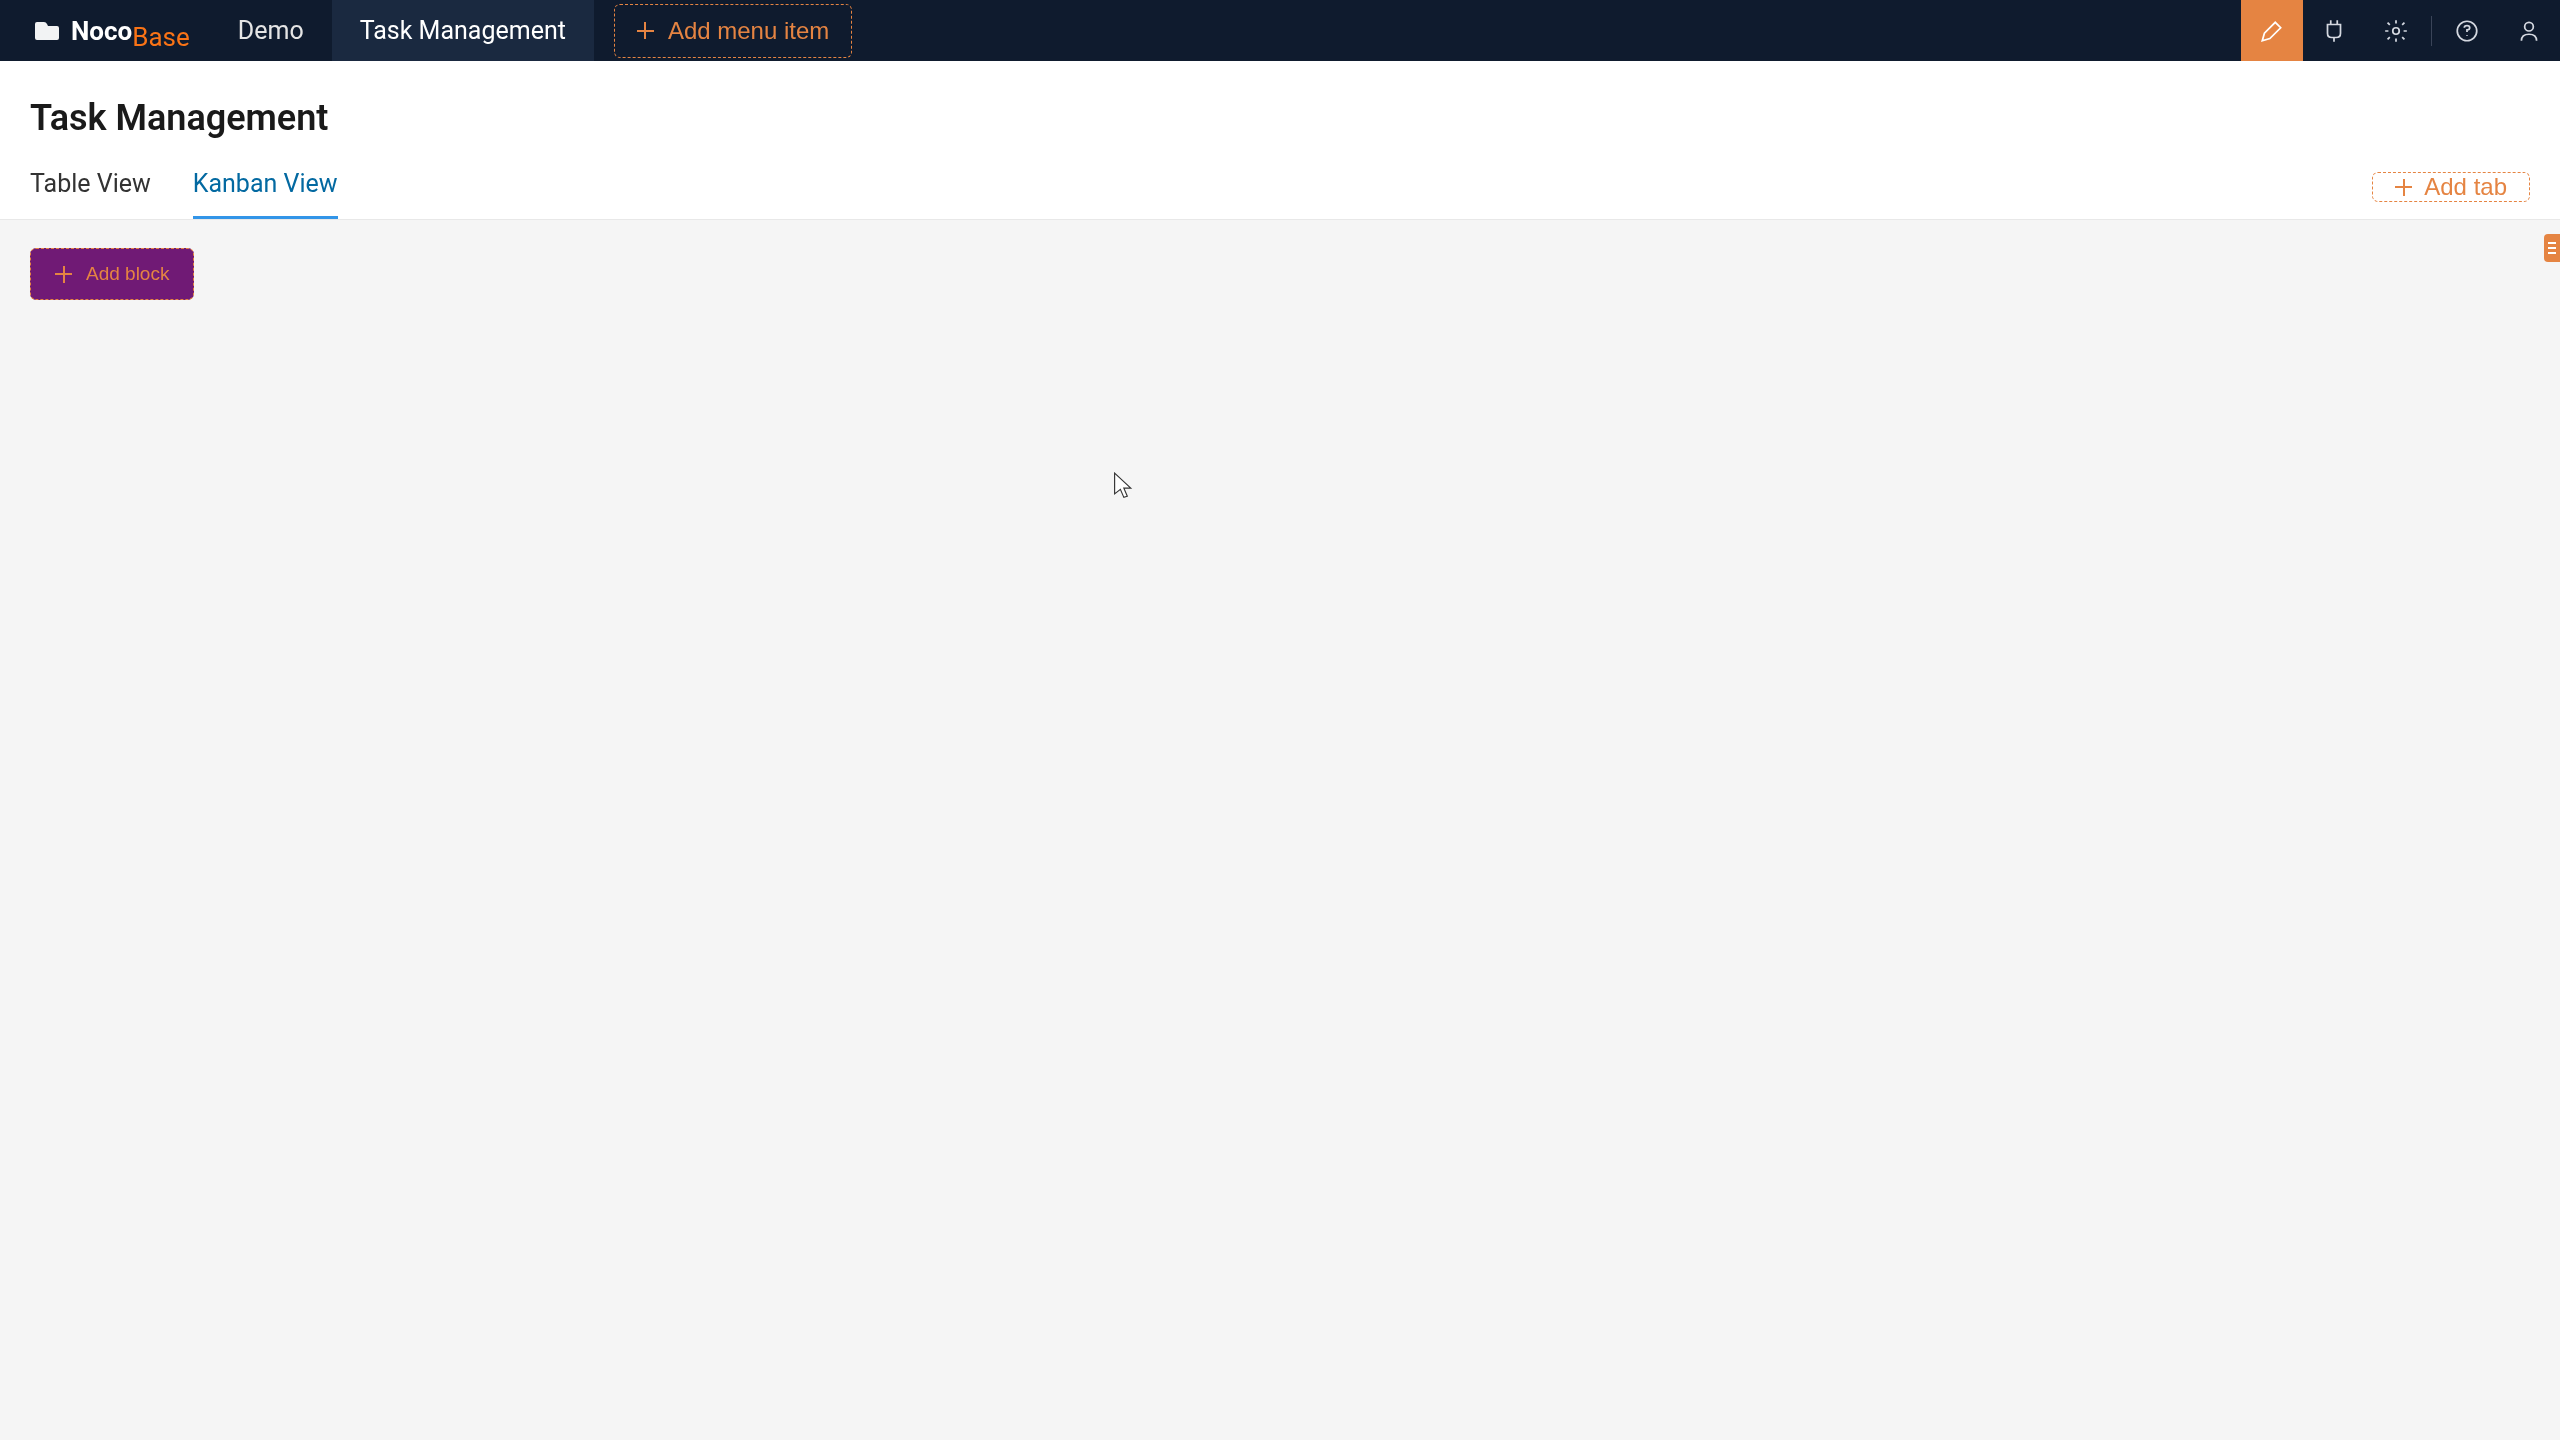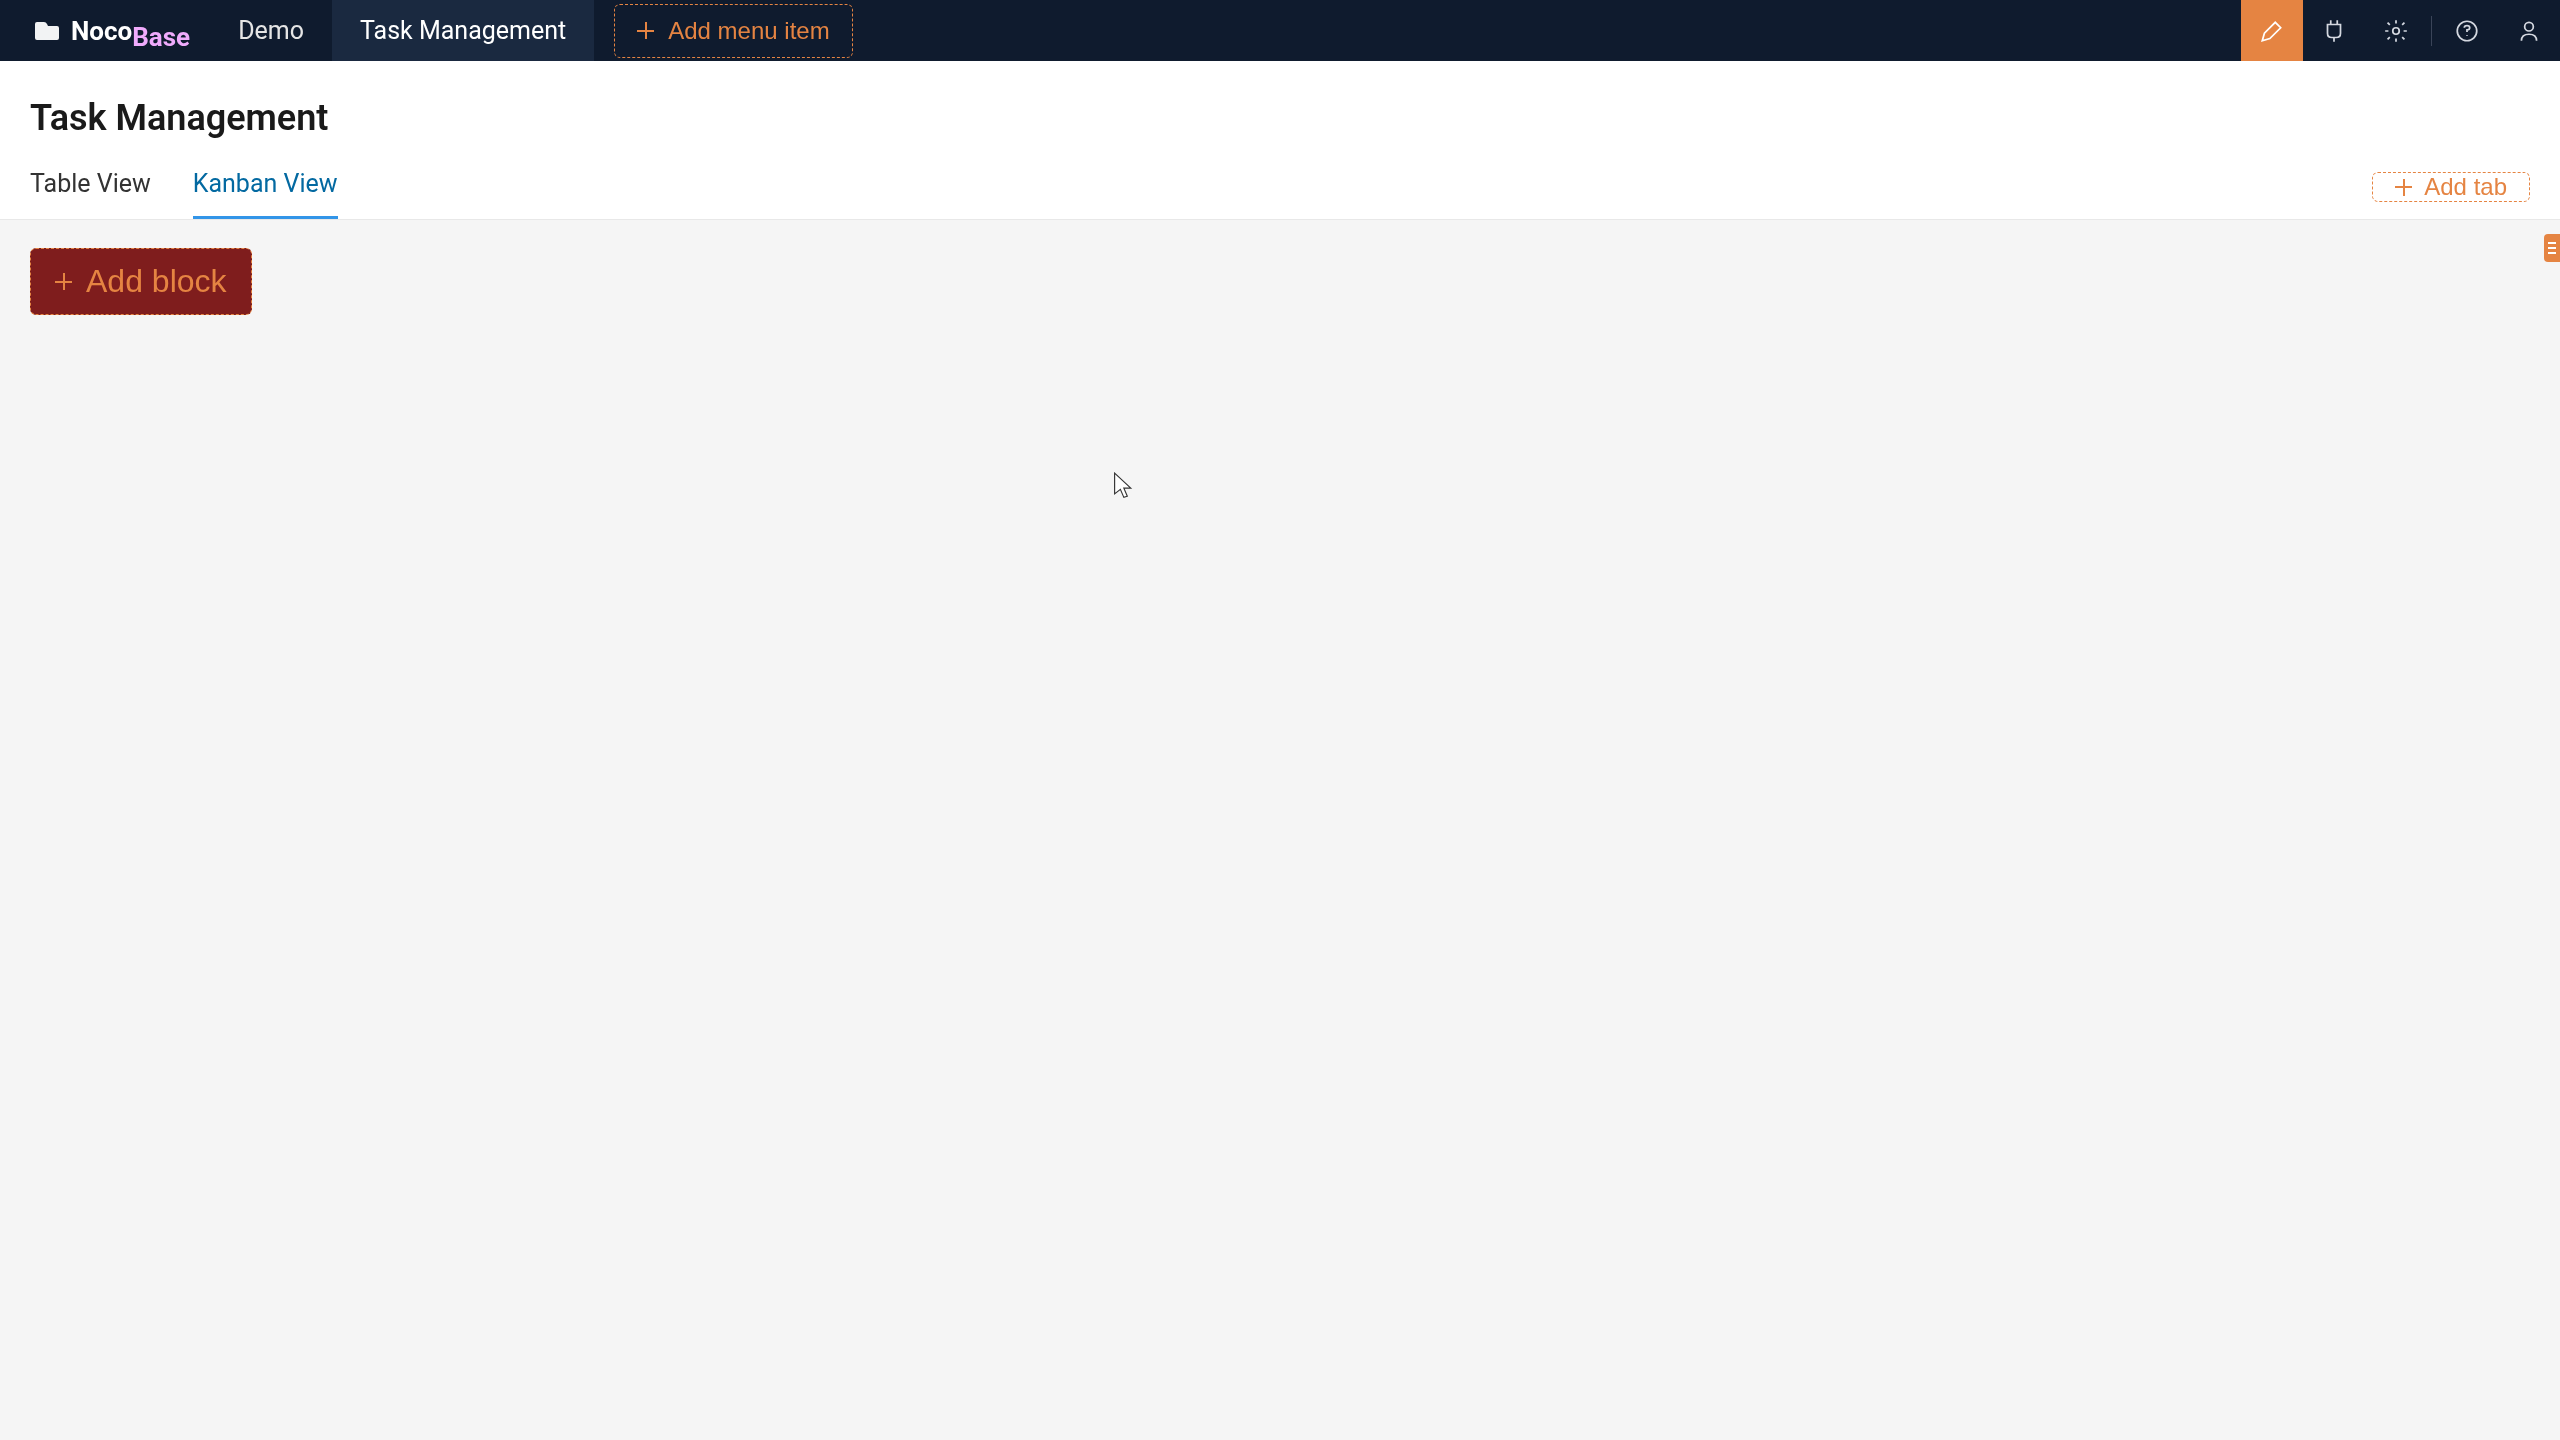--- a/index.html
+++ b/index.html
@@ -46,22 +46,22 @@
       width: 28px;
       height: 22px;
       margin-right: 10px;
     }
     
     .logo-bold {
       font-weight: 700;
     }
     
     .logo-light {
-      color: #f0abfc;
-      font-weight: 700;
+      color: #f97316;
+      font-weight: 400;
       margin-top: 12px;
     }
     
     .nav-item {
       color: #e5e5e5;
       padding: 0 28px;
       height: 100%;
       display: flex;
       align-items: center;
       font-size: 25px;
@@ -169,24 +169,24 @@
     .body-area {
       padding: 28px 30px;
       background: #f5f5f5;
       height: calc(100% - 61px - 180px);
       position: relative;
     }
     
     .add-block-btn {
       border: 1px dashed #e58442;
       color: #e58442;
-      background: #7f1d1d;
+      background: #701a75;
       padding: 14px 24px;
       border-radius: 6px;
-      font-size: 32px;
+      font-size: 19px;
       display: flex;
       align-items: center;
       gap: 14px;
       cursor: pointer;
     }
     
     .plus-icon {
       width: 17px;
       height: 17px;
       position: relative;

